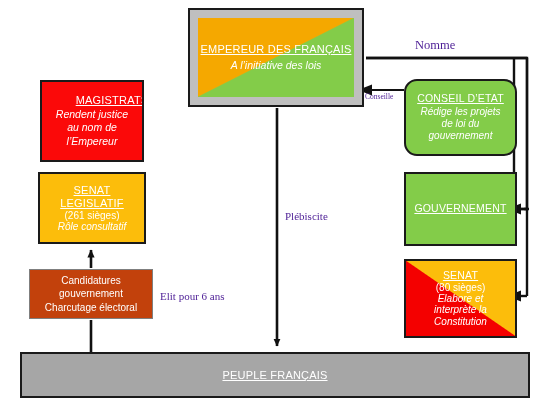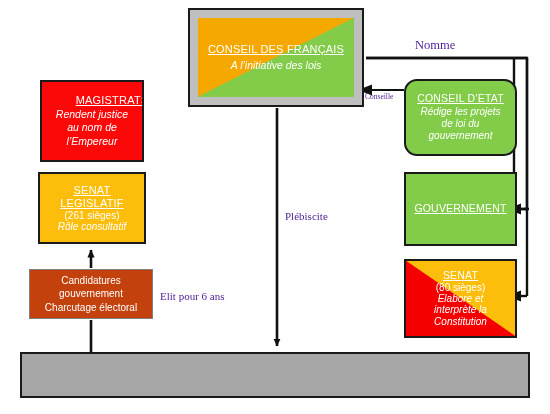--- a/index.html
+++ b/index.html
@@ -185,21 +185,21 @@
     </g>
 
     <g>
       <line x1="366" y1="58" x2="527" y2="58" stroke="#111111" stroke-width="2.4"></line>
       <line x1="366" y1="72" x2="514" y2="72" stroke="#111111" stroke-width="0"></line>
     </g>
   </svg>
 
   <div class="node" id="n-empereur">
     <div class="inner">
-      <div class="ttl">CONSEIL  DES FRANÇAIS</div>
+      <div class="ttl">EMPEREUR  DES FRANÇAIS</div>
       <div class="sub">A l’initiative  des  lois</div>
     </div>
   </div>
 
   <div class="node" id="n-magistrats">
     <div class="ttl">MAGISTRATS</div>
     <div class="sub">Rendent justice</div>
     <div class="sub">au nom de</div>
     <div class="sub">l’Empereur</div>
   </div>
@@ -230,20 +230,21 @@
 
   <div class="node" id="n-senat">
     <div class="ttl">SENAT</div>
     <div class="plain">(80 sièges)</div>
     <div class="sub">Elabore et</div>
     <div class="sub">interprète la</div>
     <div class="sub">Constitution</div>
   </div>
 
   <div class="node" id="n-peuple">
+    <div class="ttl">PEUPLE FRANÇAIS</div>
   </div>
 
   <div class="edge-label" id="lbl-nomme">Nomme</div>
   <div class="edge-label" id="lbl-plebiscite">Plébiscite</div>
   <div class="edge-label" id="lbl-elit">Elit pour 6 ans</div>
   <div class="edge-label" id="lbl-conseille">Conseille</div>
 
 </div>
 
 </body></html>

